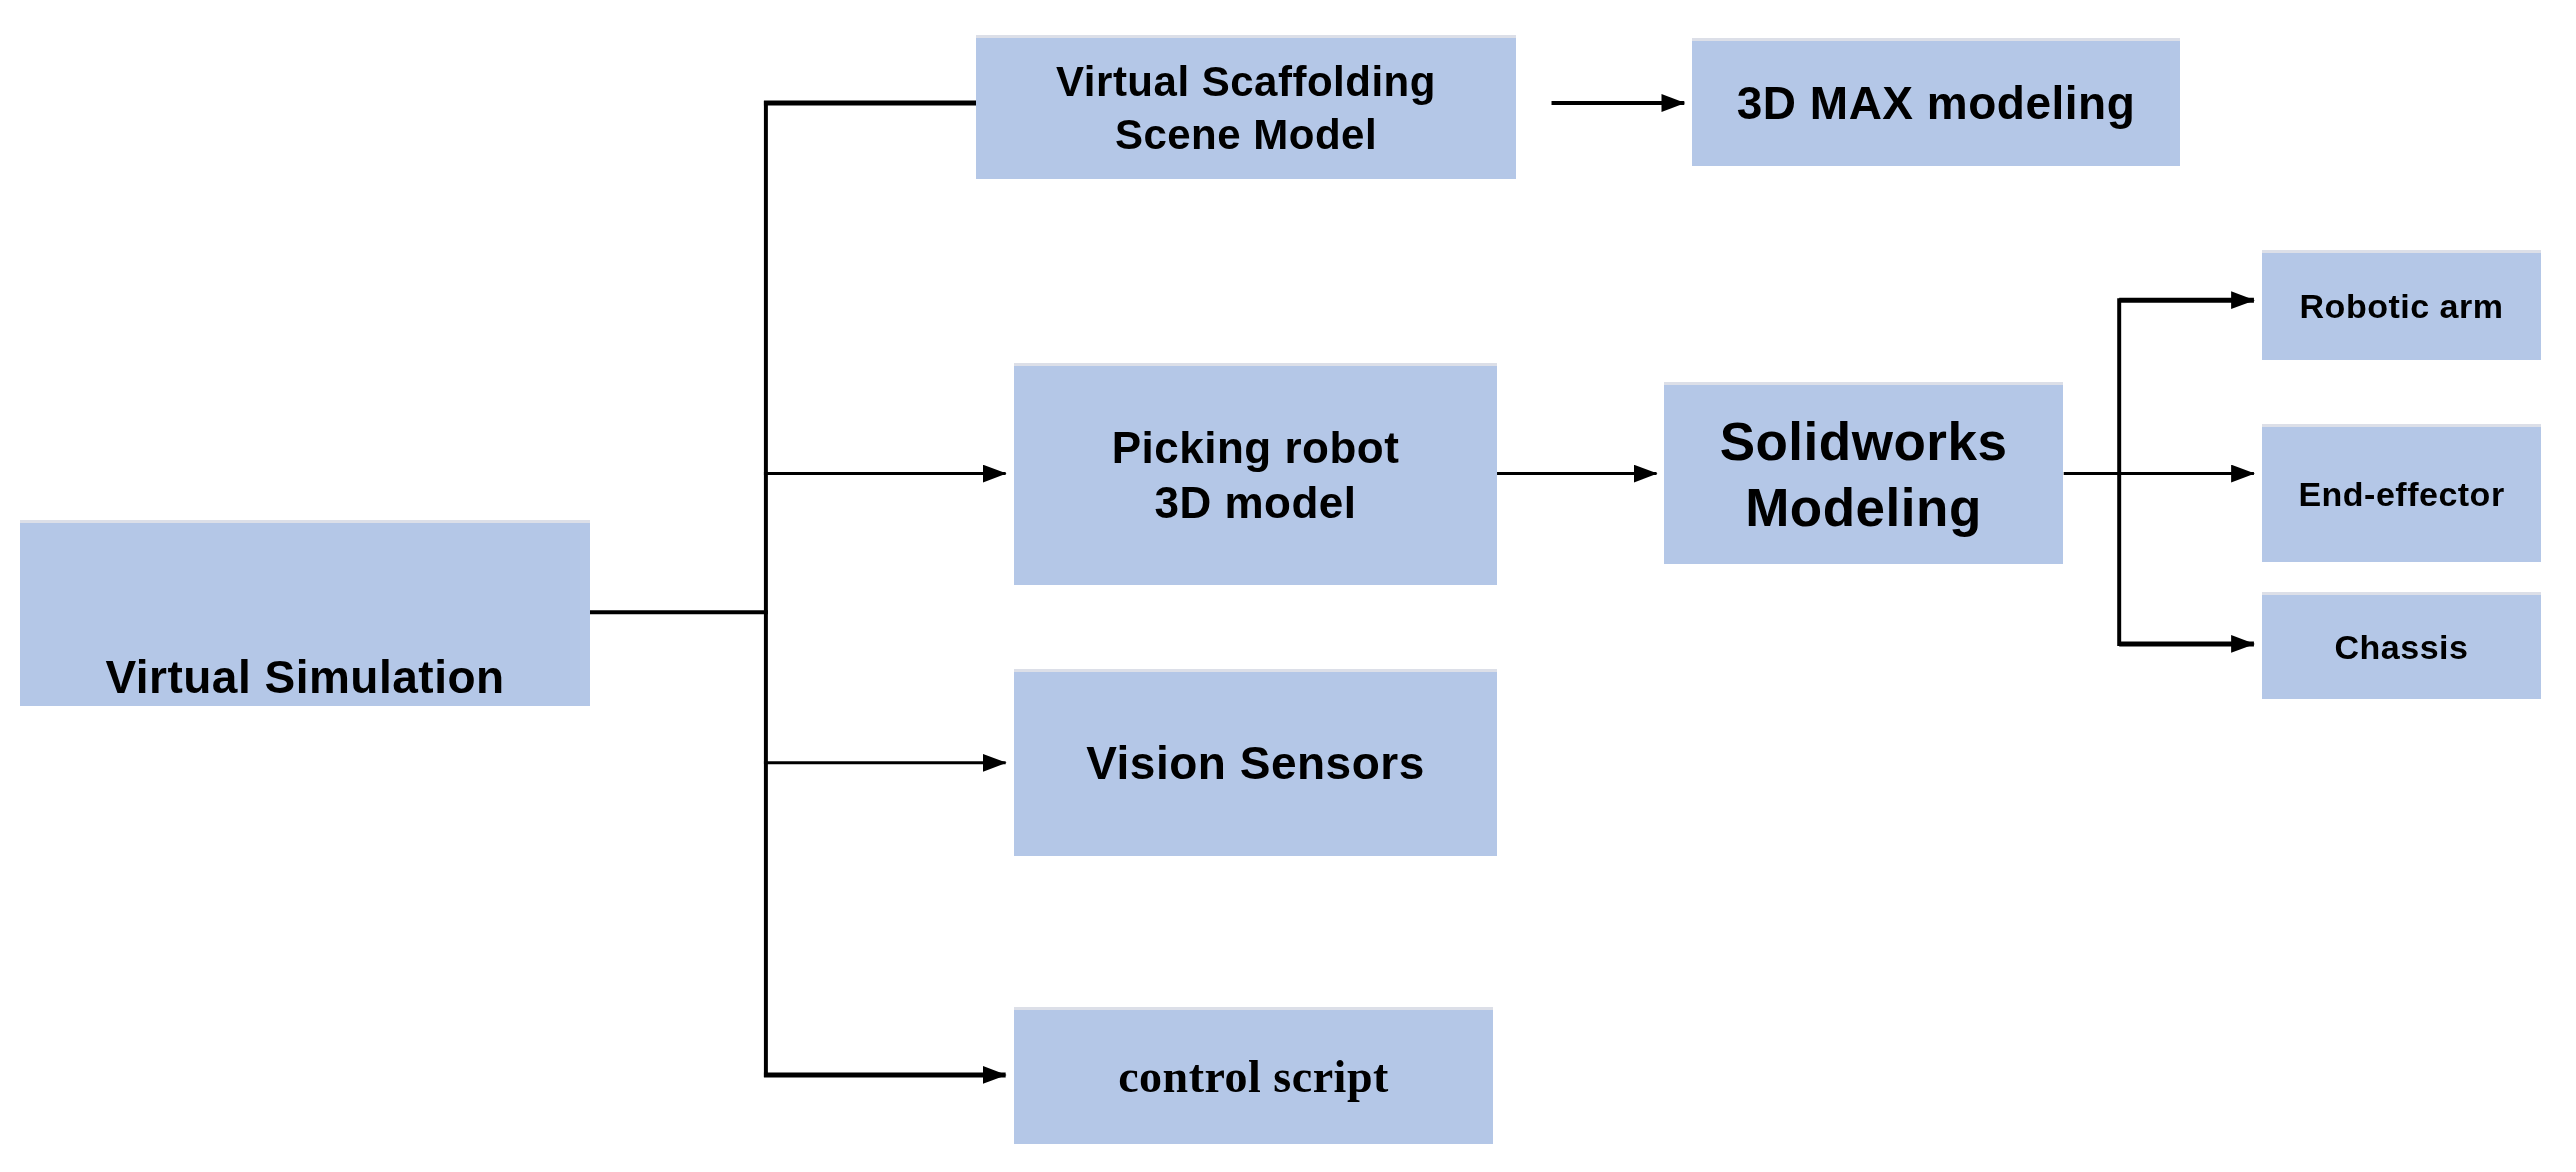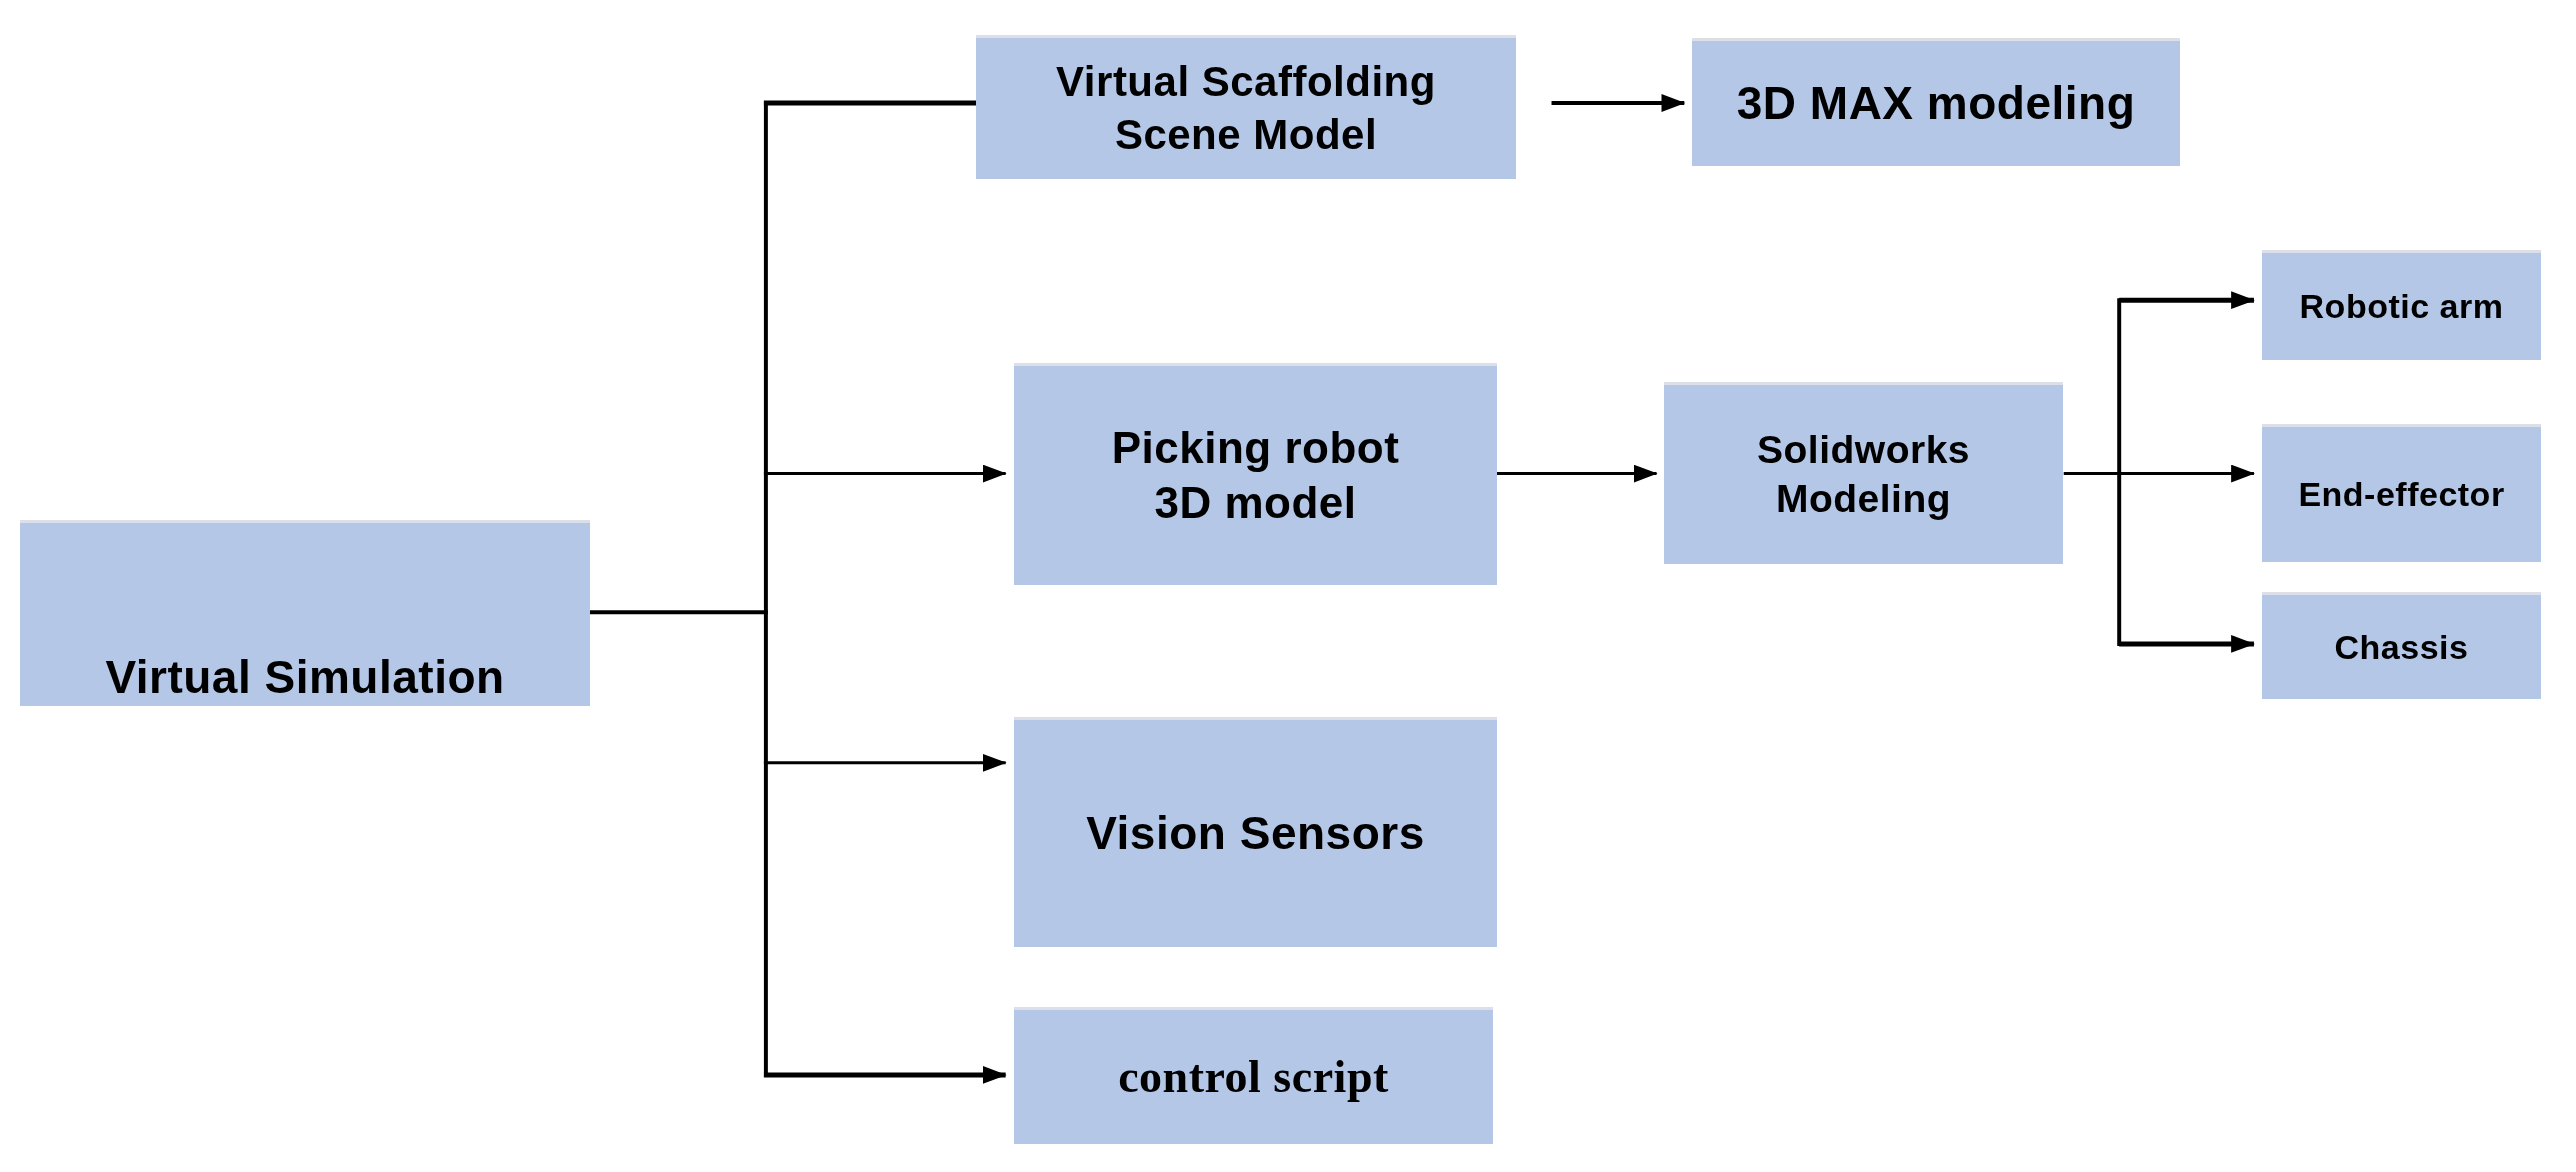--- a/index.html
+++ b/index.html
@@ -44,25 +44,25 @@
     line-height: 1.24;
     letter-spacing: 0.5px;
   }
   .node span { display: block; }
 
   
   #node-platform    { left: 20px;   top: 520px;  width: 570px; height: 186px; font-size: 46px; justify-content: flex-end; }
   #node-scaffold    { left: 976px; top: 35px;   width: 540px; height: 144px; font-size: 42px; }
   #node-max3d       { left: 1692px; top: 38px;   width: 488px; height: 128px; font-size: 46px; }
   #node-picking     { left: 1014px; top: 363px;  width: 483px; height: 222px; font-size: 44px; }
-  #node-solidworks  { left: 1664px; top: 382px;  width: 399px; height: 182px; font-size: 39px; }
+  #node-solidworks  { left: 1664px; top: 382px;  width: 399px; height: 182px; font-size: 53px; }
   #node-robotic-arm { left: 2262px; top: 250px;  width: 279px; height: 110px; font-size: 34px; }
   #node-end-effector{ left: 2262px; top: 424px;  width: 279px; height: 138px; font-size: 34px; }
   #node-chassis     { left: 2262px; top: 592px;  width: 279px; height: 107px; font-size: 34px; }
-  #node-vision      { left: 1014px; top: 669px;  width: 483px; height: 230px; font-size: 46px; margin-top: 48px; }
+  #node-vision      { left: 1014px; top: 669px;  width: 483px; height: 187px; font-size: 46px; }
   #node-control     { left: 1014px; top: 1007px; width: 479px; height: 137px; font-size: 46px; font-family: Liberation Serif, serif; }
 </style>
 </head>
 <body>
 
 <div id="canvas">
 
   <svg id="connectors" viewBox="0 0 2600 1183" xmlns="http://www.w3.org/2000/svg">
     <defs>
       <marker id="arrowhead" markerUnits="userSpaceOnUse" markerWidth="28" markerHeight="22" refX="23" refY="9" orient="auto">

